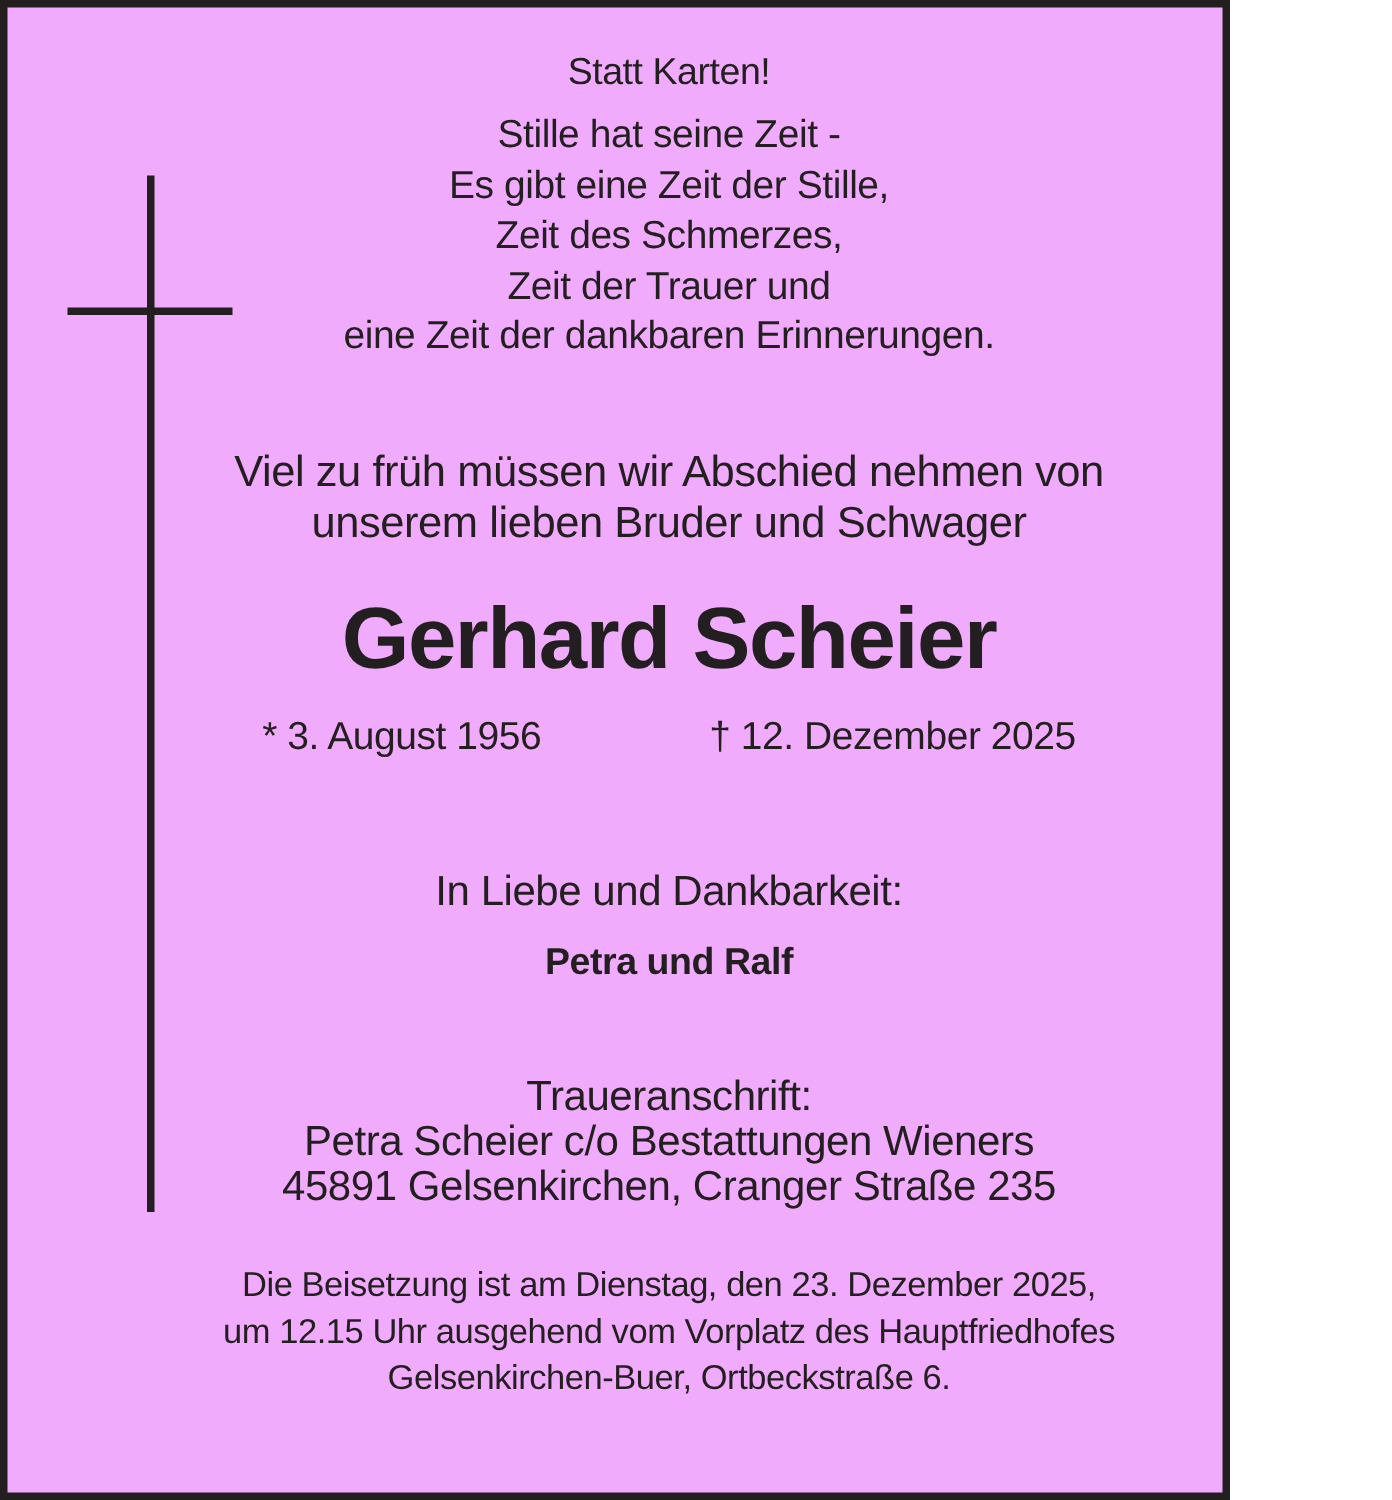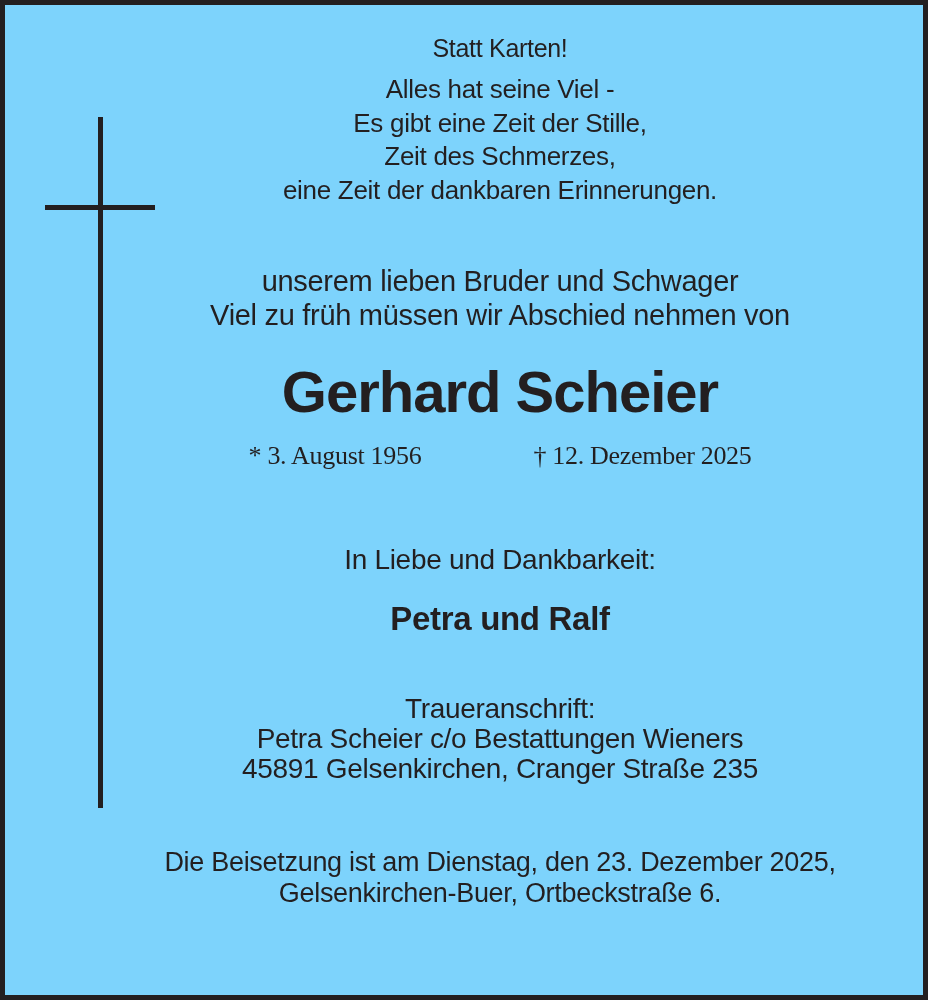--- a/index.html
+++ b/index.html
@@ -3,25 +3,25 @@
 <meta charset="utf-8">
 <style>
   html, body {
     margin: 0;
     padding: 0;
     background: #ffffff;
     font-family: "Liberation Sans", sans-serif;
   }
   .page {
     position: relative;
-    width: 928px;
+    width: 820px;
     height: 1000px;
     box-sizing: border-box;
     border: 5px solid #231f20;
-    background: #7dd3fc;
+    background: #f0abfc;
     color: #231f20;
     overflow: hidden;
   }
   
   .cross { position: absolute; left: 0; top: 0; width: 170px; height: 810px; }
   .cross-v {
     position: absolute;
     left: 93px; top: 112px;
     width: 5px; height: 691px;
     background: #231f20;
@@ -61,68 +61,68 @@
     font-weight: bold;
     letter-spacing: -1px;
   }
   .dates {
     margin-top: 12px;
     font-size: 26px;
     line-height: 32px;
     display: flex;
     justify-content: center;
     gap: 112px;
-    font-family: Liberation Serif, serif;
   }
   .farewell-label {
     margin-top: 72px;
     font-size: 28px;
     line-height: 32px;
   }
   .mourners {
-    margin-top: 24px;
-    font-size: 33px;
+    margin-top: 12px;
+    font-size: 25px;
     line-height: 38px;
     font-weight: bold;
   }
   .address {
     margin-top: 56px;
     font-size: 28px;
     line-height: 30px;
   }
   .funeral {
-    margin-top: 63px;
-    font-size: 27px;
+    margin-top: 35px;
+    font-size: 23px;
     line-height: 31px;
   }
 </style>
 </head>
 <body>
 
 <div class="page">
 
   <div class="cross">
     <div class="cross-v"></div>
     <div class="cross-h"></div>
   </div>
 
   <div class="content">
 
     <div class="pre-header">Statt Karten!</div>
 
     <div class="poem">
-      <div>Alles hat seine Viel -</div>
+      <div>Stille hat seine Zeit -</div>
       <div>Es gibt eine Zeit der Stille,</div>
       <div>Zeit des Schmerzes,</div>
+      <div>Zeit der Trauer und</div>
       <div>eine Zeit der dankbaren Erinnerungen.</div>
     </div>
 
     <div class="intro">
+      <div>Viel zu früh müssen wir Abschied nehmen von</div>
       <div>unserem lieben Bruder und Schwager</div>
-      <div>Viel zu früh müssen wir Abschied nehmen von</div>
     </div>
 
     <h1 class="name">Gerhard Scheier</h1>
 
     <div class="dates">
       <span>* 3. August 1956</span>
       <span>† 12. Dezember 2025</span>
     </div>
 
     <div class="farewell-label">In Liebe und Dankbarkeit:</div>
@@ -130,17 +130,18 @@
     <div class="mourners">Petra und Ralf</div>
 
     <div class="address">
       <div>Traueranschrift:</div>
       <div>Petra Scheier c/o Bestattungen Wieners</div>
       <div>45891 Gelsenkirchen, Cranger Straße 235</div>
     </div>
 
     <div class="funeral">
       <div>Die Beisetzung ist am Dienstag, den 23. Dezember 2025,</div>
+      <div>um 12.15 Uhr ausgehend vom Vorplatz des Hauptfriedhofes</div>
       <div>Gelsenkirchen-Buer, Ortbeckstraße 6.</div>
     </div>
 
   </div>
 </div>
 
 </body></html>

